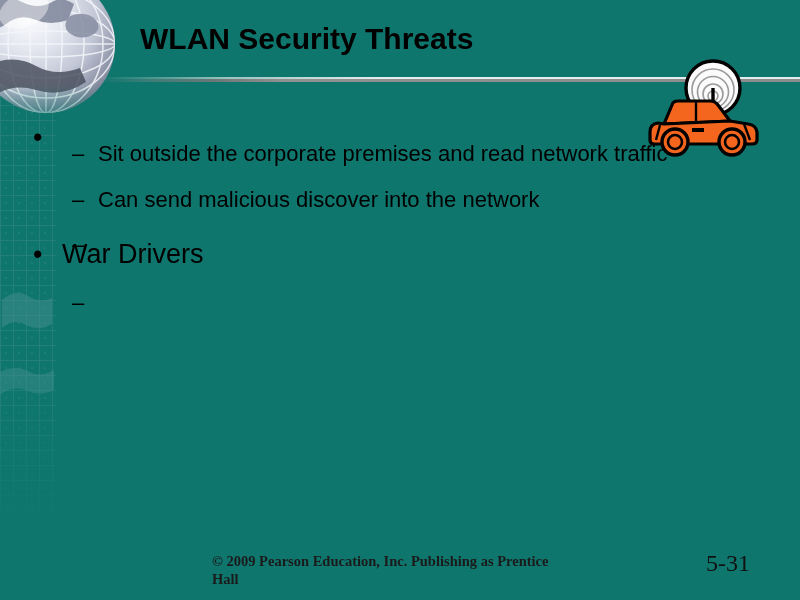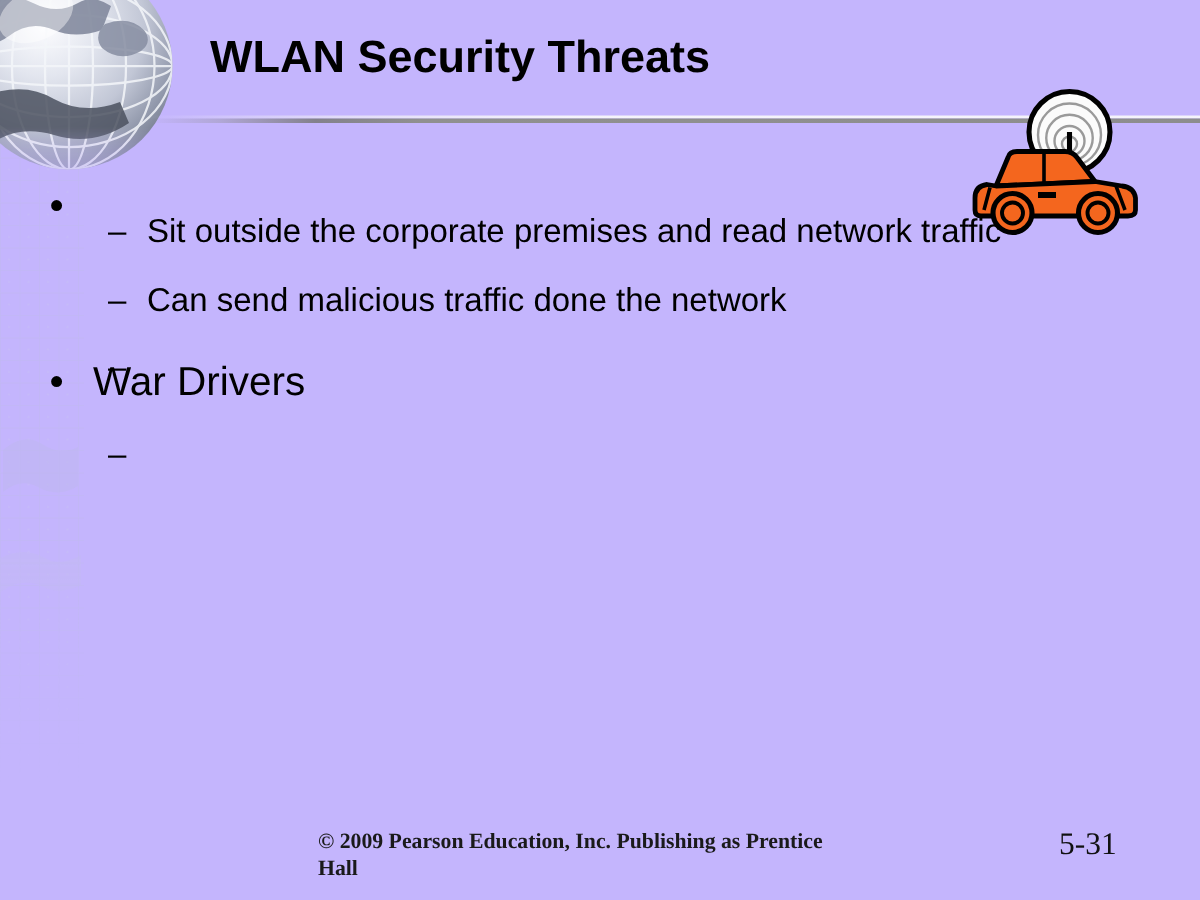--- a/index.html
+++ b/index.html
@@ -6,21 +6,21 @@
   html, body {
     margin: 0;
     padding: 0;
     background: #ffffff;
   }
   #slide {
     position: relative;
     width: 800px;
     height: 600px;
     overflow: hidden;
-    background: #c4b5fd;
+    background: #0f766e;
     font-family: "Liberation Sans", sans-serif;
     -webkit-font-smoothing: antialiased;
   }
 
   
   #watermark-col {
     position: absolute;
     left: 0;
     top: 0;
     width: 56px;
@@ -139,21 +139,21 @@
     font-weight: bold;
     font-size: 14.5px;
     color: #1a1a1a;
     line-height: 1.25;
   }
   #slide-number {
     position: absolute;
     left: 706px;
     top: 550px;
     font-family: "Liberation Serif", serif;
-    font-size: 21px;
+    font-size: 24px;
     color: #111111;
   }
 </style>
 </head>
 <body>
 
 <div id="slide">
 
   <svg id="watermark-col" viewBox="0 0 56 600" preserveAspectRatio="none" aria-hidden="true">
     <defs>
@@ -271,21 +271,21 @@
       <span class="marker">•</span>
     </div>
 
     <div class="lvl2 gap-before">
       <span class="marker">–</span>
       <span>Sit outside the corporate premises and read network traffic</span>
     </div>
 
     <div class="lvl2 gap-before">
       <span class="marker">–</span>
-      <span>Can send malicious traffic done the network</span>
+      <span>Can send malicious discover into the network</span>
     </div>
 
     <div class="lvl2 gap-before">
       <span class="marker">–</span>
     </div>
 
     <div class="lvl1 gap-big">
       <span class="marker">•</span>
       <span>War Drivers</span>
     </div>

